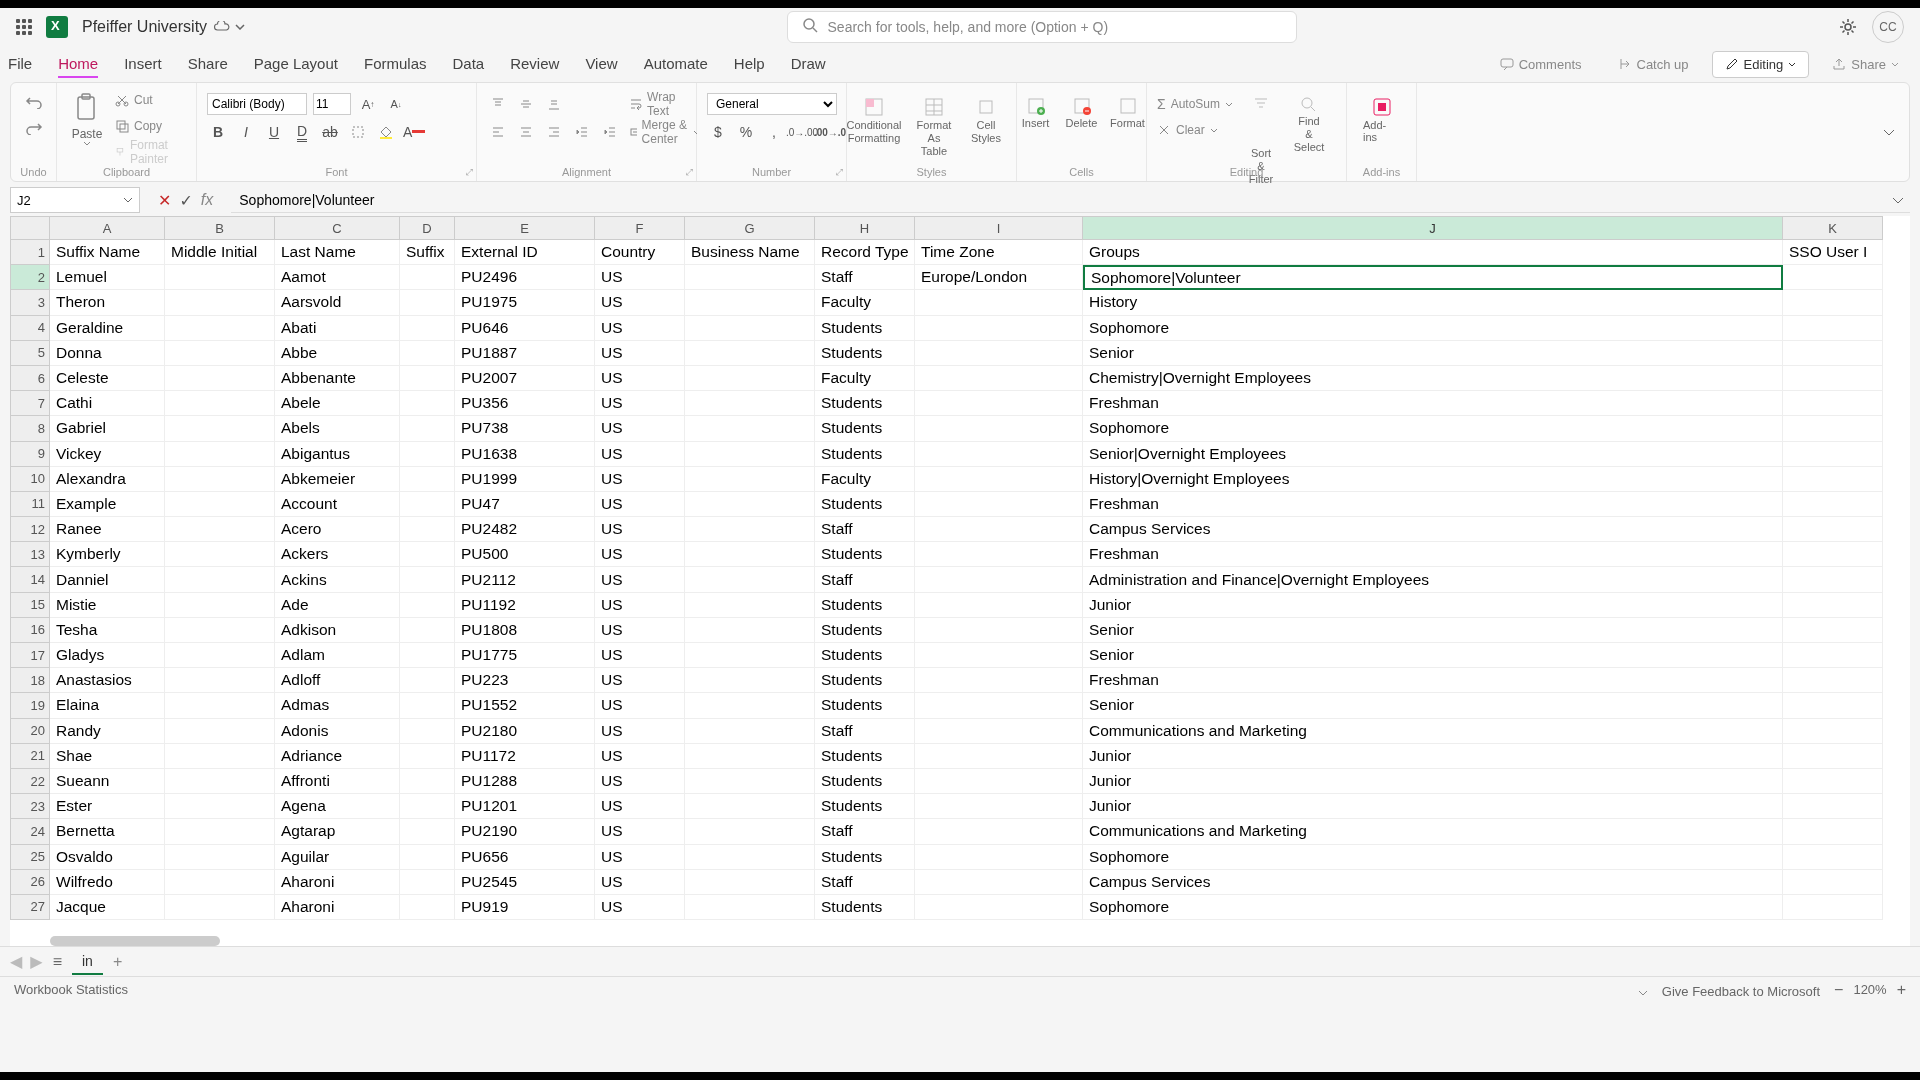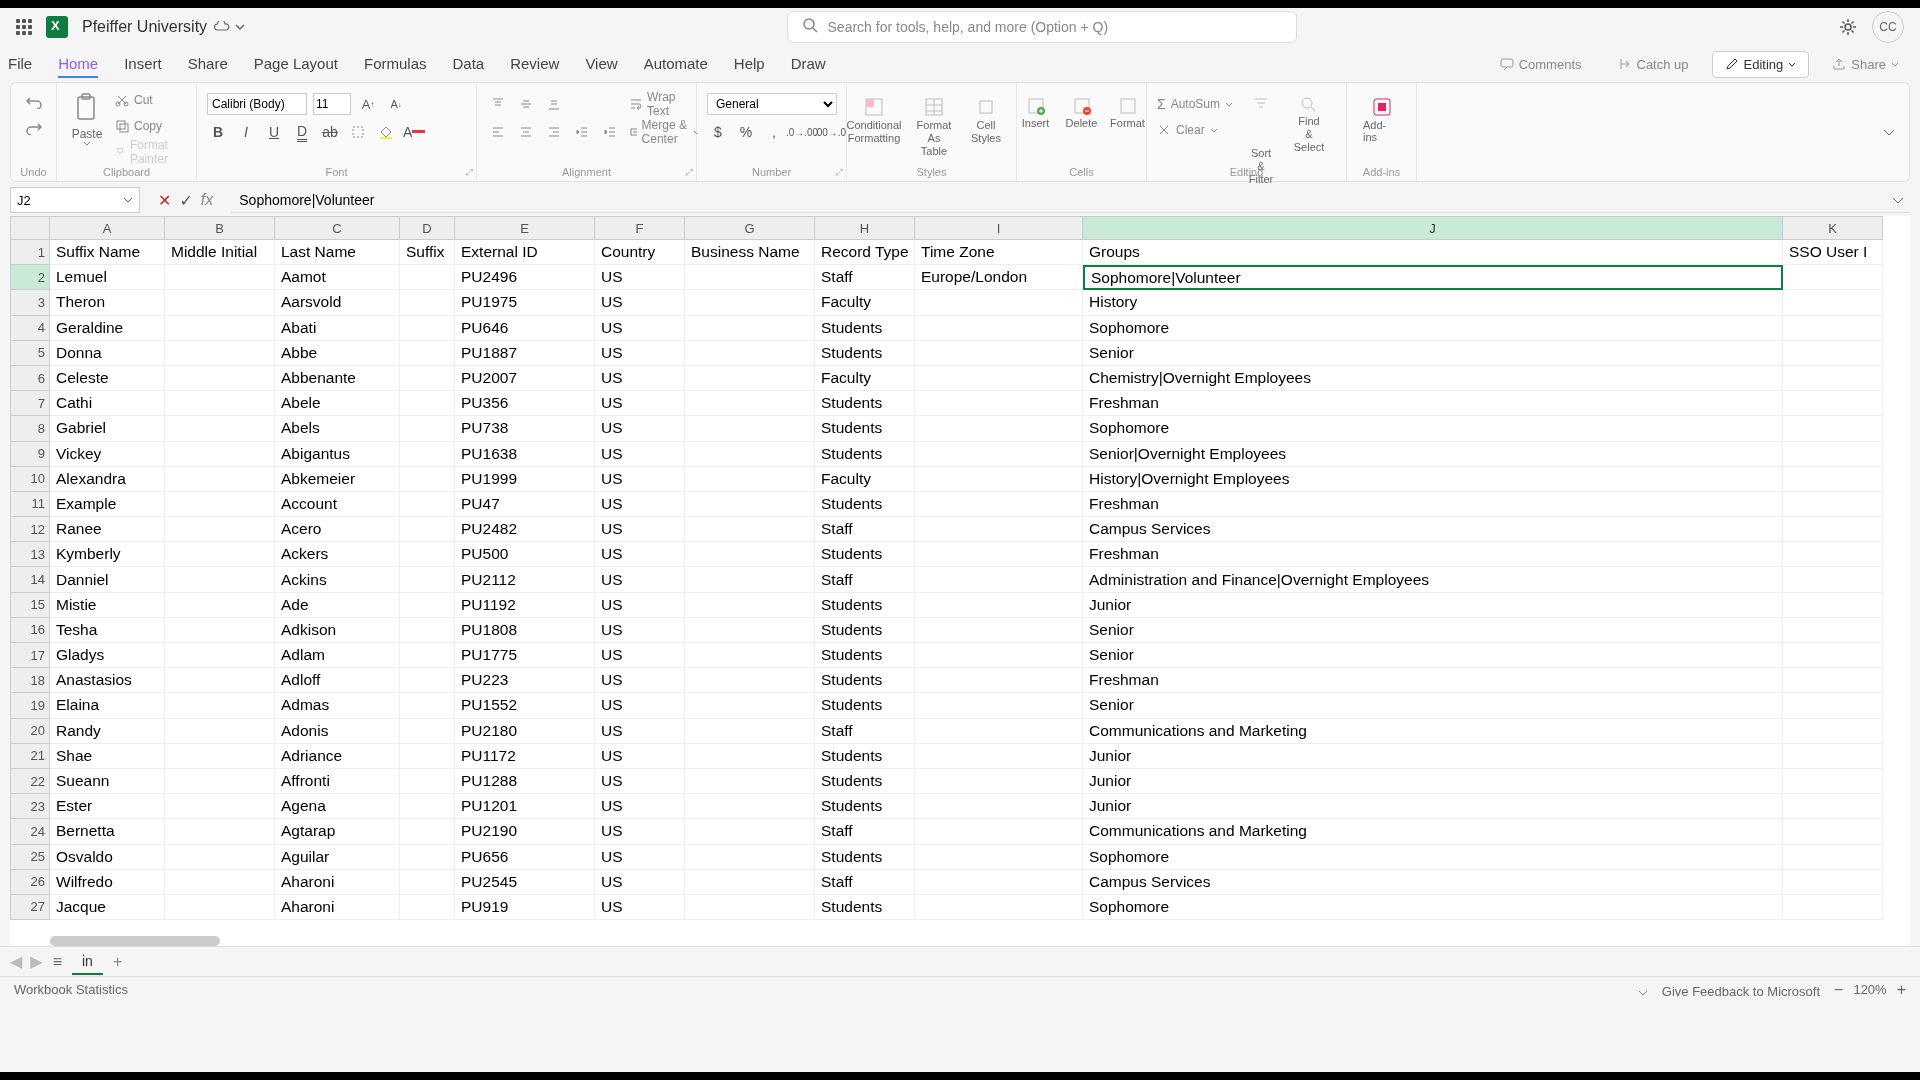--- a/index.html
+++ b/index.html
@@ -23,21 +23,21 @@
     .search-box span:last-child { color: #888; font-size: 14px; }
     
     .title-right { display: flex; align-items: center; gap: 14px; }
     .gear { width: 20px; height: 20px; cursor: pointer; }
     .avatar { width: 32px; height: 32px; border: 1px solid #ccc; border-radius: 50%; display: flex; align-items: center; justify-content: center; font-size: 12px; color: #666; }
     
     
     .menu-bar { display: flex; align-items: center; height: 36px; padding: 0 8px; justify-content: space-between; }
     .menu-left { display: flex; gap: 26px; }
     .menu-item { font-size: 15px; color: #444; cursor: pointer; padding: 4px 0; }
-    .menu-item.active { color: #8b5cf6; border-bottom: 2px solid #3b82f6; font-weight: 500; }
+    .menu-item.active { color: #be185d; border-bottom: 2px solid #d946ef; font-weight: 500; }
     .menu-right { display: flex; gap: 10px; align-items: center; }
     .menu-btn { display: flex; align-items: center; gap: 5px; padding: 5px 12px; font-size: 13px; color: #888; border: 1px solid transparent; border-radius: 4px; cursor: pointer; }
     .menu-btn.editing { border: 1px solid #ccc; color: #333; background: #fff; }
     
     
     .ribbon { display: flex; height: 100px; background: #fafafa; border: 1px solid #e0e0e0; border-radius: 6px; margin: 0 10px; }
     .ribbon-group { display: flex; flex-direction: column; padding: 6px 10px; border-right: 1px solid #e8e8e8; position: relative; }
     .ribbon-group:last-child { border-right: none; flex: 1; }
     .ribbon-label { font-size: 11px; color: #999; text-align: center; position: absolute; bottom: 3px; left: 0; right: 0; }
     .ribbon-content { display: flex; gap: 8px; align-items: flex-start; height: 76px; }
@@ -360,21 +360,21 @@
   <div class="ribbon-group" style="width:150px;">
     <div class="ribbon-content" style="flex-direction:column;gap:6px;padding-top:4px;">
       <select class="font-select" style="width:130px;">
         <option>General</option>
       </select>
       <div class="fmt-row">
         <span class="fmt-btn">$</span>
         <span class="fmt-btn">%</span>
         <span class="fmt-btn">,</span>
         <span class="fmt-btn" style="font-size:10px;">.0→.00</span>
-        <span class="fmt-btn" style="font-size:10px;">.00→.0</span>
+        <span class="fmt-btn" style="font-size:10px;font-weight:bold;">.00→.0</span>
       </div>
     </div>
     <div class="ribbon-label">Number</div>
     <span class="dialog-launcher">⤢</span>
   </div>
 
   <div class="ribbon-group" style="width:170px;align-items:flex-end;">
     <div class="ribbon-content" style="justify-content:center;padding-top:4px;">
       <div class="ribbon-btn" style="width:56px;">
         <svg width="24" height="24">

